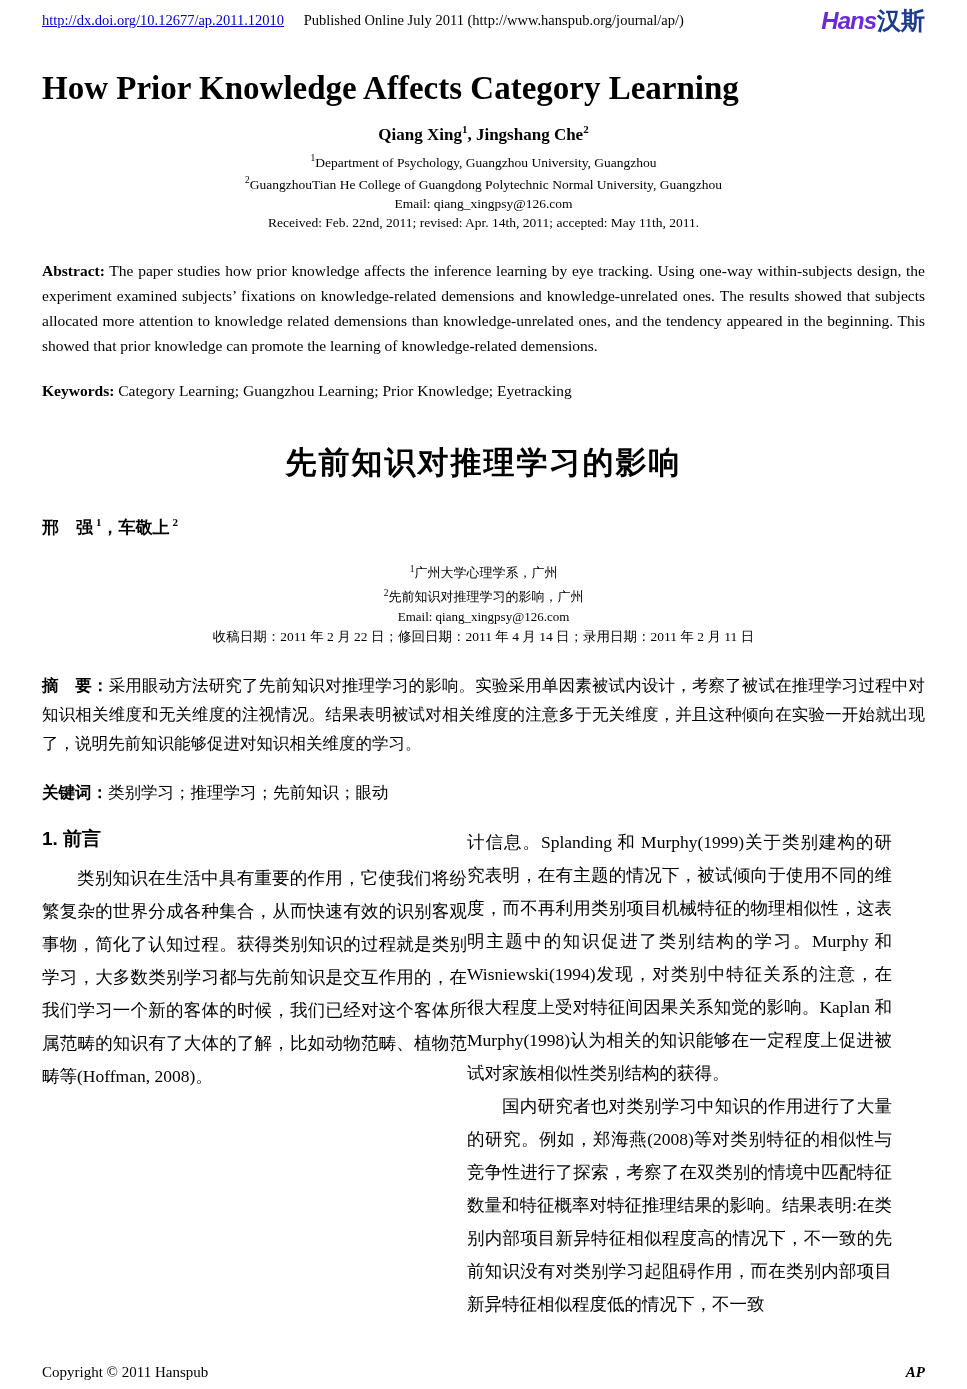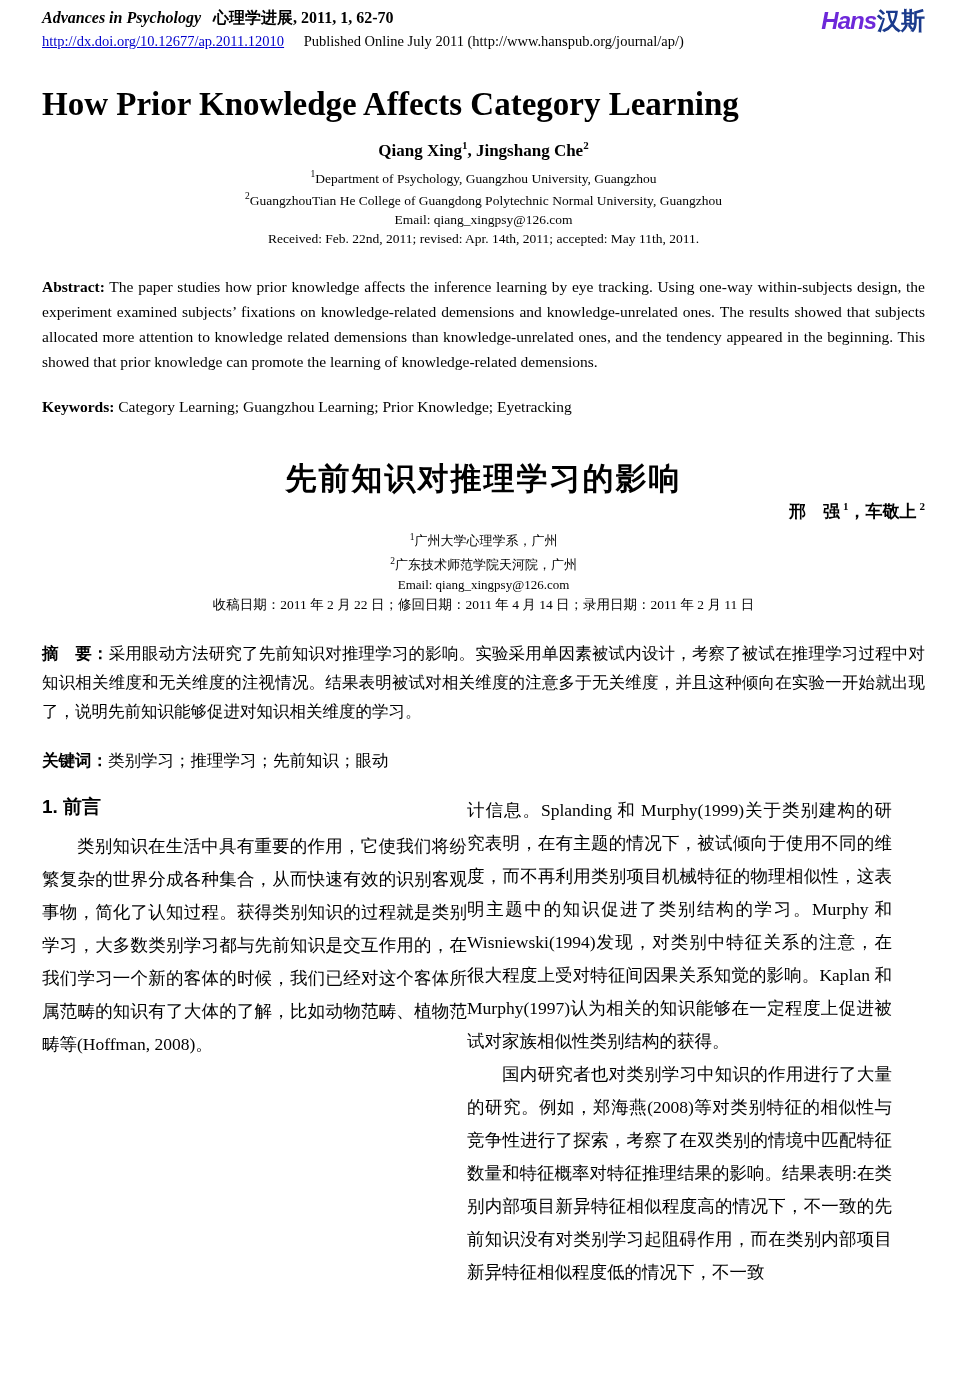--- a/index.html
+++ b/index.html
@@ -32,23 +32,23 @@
   .affil { text-align: center; font-size: 13.5px; line-height: 19px; }
   .affil-block-en { margin-top: 4px; }
   .affil sup { font-size: 9.5px; }
   
   .abstract-en { margin-top: 26px; font-size: 15.5px; line-height: 25px; text-align: justify; }
   .abstract-en .label, .keywords-en .label { font-weight: bold; }
   .keywords-en { margin-top: 24px; font-size: 15.5px; }
   
   .title-zh { text-align: center; font-size: 31px; font-weight: bold; margin-top: 42px;
               font-family: "Liberation Sans", "DejaVu Sans", sans-serif; letter-spacing: 2px; }
-  .authors-zh { text-align: right; font-size: 17px; font-weight: bold; }
+  .authors-zh { text-align: left; font-size: 17px; font-weight: bold; margin-top: 32px; }
   .authors-zh sup { margin-left: 3px; }
-  .affil-block-zh { margin-top: 4px; }
+  .affil-block-zh { margin-top: 20px; }
   .affil-block-zh .affil { font-size: 13px; line-height: 20px; }
   .dates-zh { text-align: center; font-size: 13.5px; line-height: 20px; }
   
   .abstract-zh { margin-top: 24px; font-size: 16.5px; line-height: 29px; text-align: justify; }
   .abstract-zh .label, .keywords-zh .label {
     font-weight: bold; font-family: "Liberation Sans", "DejaVu Sans", sans-serif; }
   .keywords-zh { margin-top: 24px; font-size: 16.5px; }
   
   .section { margin-top: 22px; display: flex; }
   .col { width: 425px; font-size: 17.5px; line-height: 33px; text-align: justify; }
@@ -61,24 +61,20 @@
     display: flex; justify-content: space-between; font-size: 15px; }
   .footer-abbr { font-weight: bold; font-style: italic; }
 </style>
 </head>
 <body>
 
 <div class="page">
 
   <div class="header">
     <div>
-      <div class="journal-line1">
-        <span class="journal-en">Advances in Psychology</span>
-        <span class="journal-zh">心理学进展, 2011, 1, 62-70</span>
-      </div>
       <div class="journal-line2">
         <span class="doi-link">http://dx.doi.org/10.12677/ap.2011.12010</span>
         <span class="published-note">Published Online July 2011 (http://www.hanspub.org/journal/ap/)</span>
       </div>
     </div>
     <div class="logo">
       <span class="logo-en">Hans</span><span class="logo-zh">汉斯</span>
     </div>
   </div>
 
@@ -111,39 +107,43 @@
 
   <div class="authors-zh">
     <span>邢　强</span><sup>1</sup><span>，车敬上</span><sup>2</sup>
   </div>
 
   <div class="affil-block-zh">
     <div class="affil">
       <sup>1</sup><span>广州大学心理学系，广州</span>
     </div>
     <div class="affil">
-      <sup>2</sup><span>广东技术师范学院天河院，广州</span>
+      <sup>2</sup><span>先前知识对推理学习的影响，广州</span>
     </div>
     <div class="affil">Email: qiang_xingpsy@126.com</div>
     <div class="dates-zh">收稿日期：2011 年 2 月 22 日；修回日期：2011 年 4 月 14 日；录用日期：2011 年 2 月 11 日</div>
   </div>
 
   <div class="abstract-zh">
     <span class="label">摘　要：</span><span>采用眼动方法研究了先前知识对推理学习的影响。实验采用单因素被试内设计，考察了被试在推理学习过程中对知识相关维度和无关维度的注视情况。结果表明被试对相关维度的注意多于无关维度，并且这种倾向在实验一开始就出现了，说明先前知识能够促进对知识相关维度的学习。</span>
   </div>
 
   <div class="keywords-zh">
     <span class="label">关键词：</span><span>类别学习；推理学习；先前知识；眼动</span>
   </div>
 
   <div class="section">
     <div class="col">
       <div class="section-heading">1. 前言</div>
       <p class="para">类别知识在生活中具有重要的作用，它使我们将纷繁复杂的世界分成各种集合，从而快速有效的识别客观事物，简化了认知过程。获得类别知识的过程就是类别学习，大多数类别学习都与先前知识是交互作用的，在我们学习一个新的客体的时候，我们已经对这个客体所属范畴的知识有了大体的了解，比如动物范畴、植物范畴等(Hoffman, 2008)。</p>
     </div>
     <div class="col">
-      <p class="para no-indent">计信息。Splanding 和 Murphy(1999)关于类别建构的研究表明，在有主题的情况下，被试倾向于使用不同的维度，而不再利用类别项目机械特征的物理相似性，这表明主题中的知识促进了类别结构的学习。Murphy 和 Wisniewski(1994)发现，对类别中特征关系的注意，在很大程度上受对特征间因果关系知觉的影响。Kaplan 和 Murphy(1997)认为相关的知识能够在一定程度上促进被试对家族相似性类别结构的获得。</p>
+      <p class="para no-indent">计信息。Splanding 和 Murphy(1999)关于类别建构的研究表明，在有主题的情况下，被试倾向于使用不同的维度，而不再利用类别项目机械特征的物理相似性，这表明主题中的知识促进了类别结构的学习。Murphy 和 Wisniewski(1994)发现，对类别中特征关系的注意，在很大程度上受对特征间因果关系知觉的影响。Kaplan 和 Murphy(1998)认为相关的知识能够在一定程度上促进被试对家族相似性类别结构的获得。</p>
       <p class="para">国内研究者也对类别学习中知识的作用进行了大量的研究。例如，郑海燕(2008)等对类别特征的相似性与竞争性进行了探索，考察了在双类别的情境中匹配特征数量和特征概率对特征推理结果的影响。结果表明:在类别内部项目新异特征相似程度高的情况下，不一致的先前知识没有对类别学习起阻碍作用，而在类别内部项目新异特征相似程度低的情况下，不一致</p>
     </div>
   </div>
 
+  <div class="footer">
+    <span>Copyright © 2011 Hanspub</span>
+    <span class="footer-abbr">AP</span>
+  </div>
 
 </div>
 
 </body></html>

